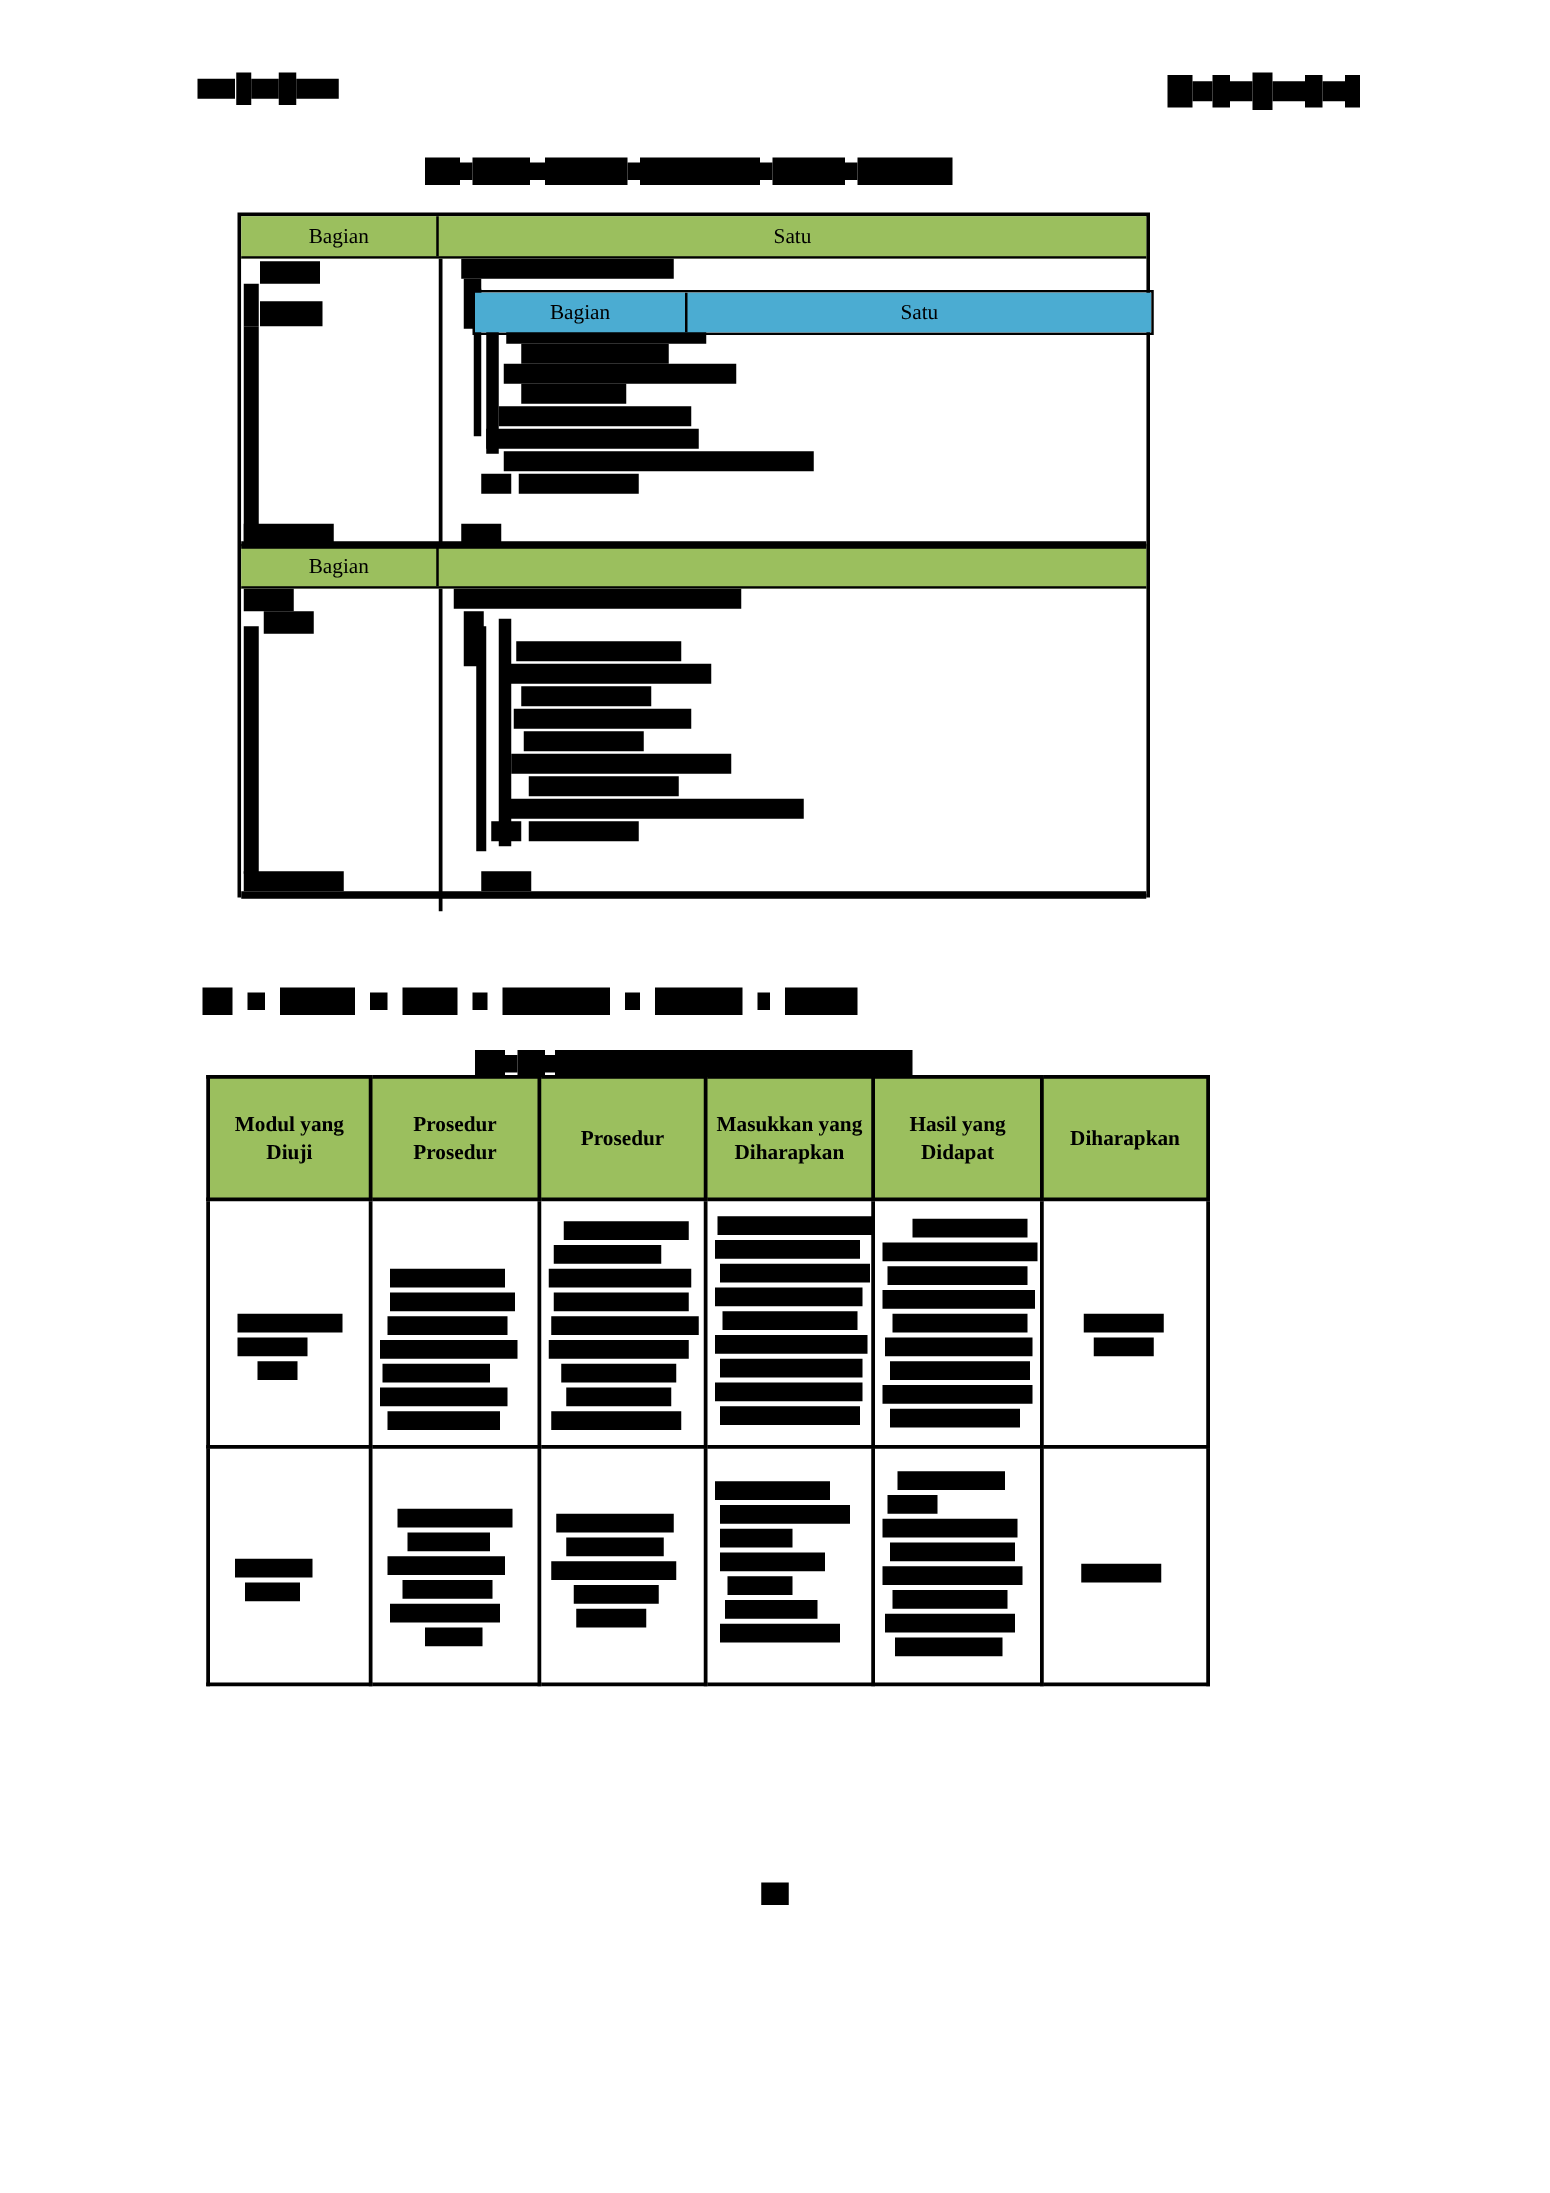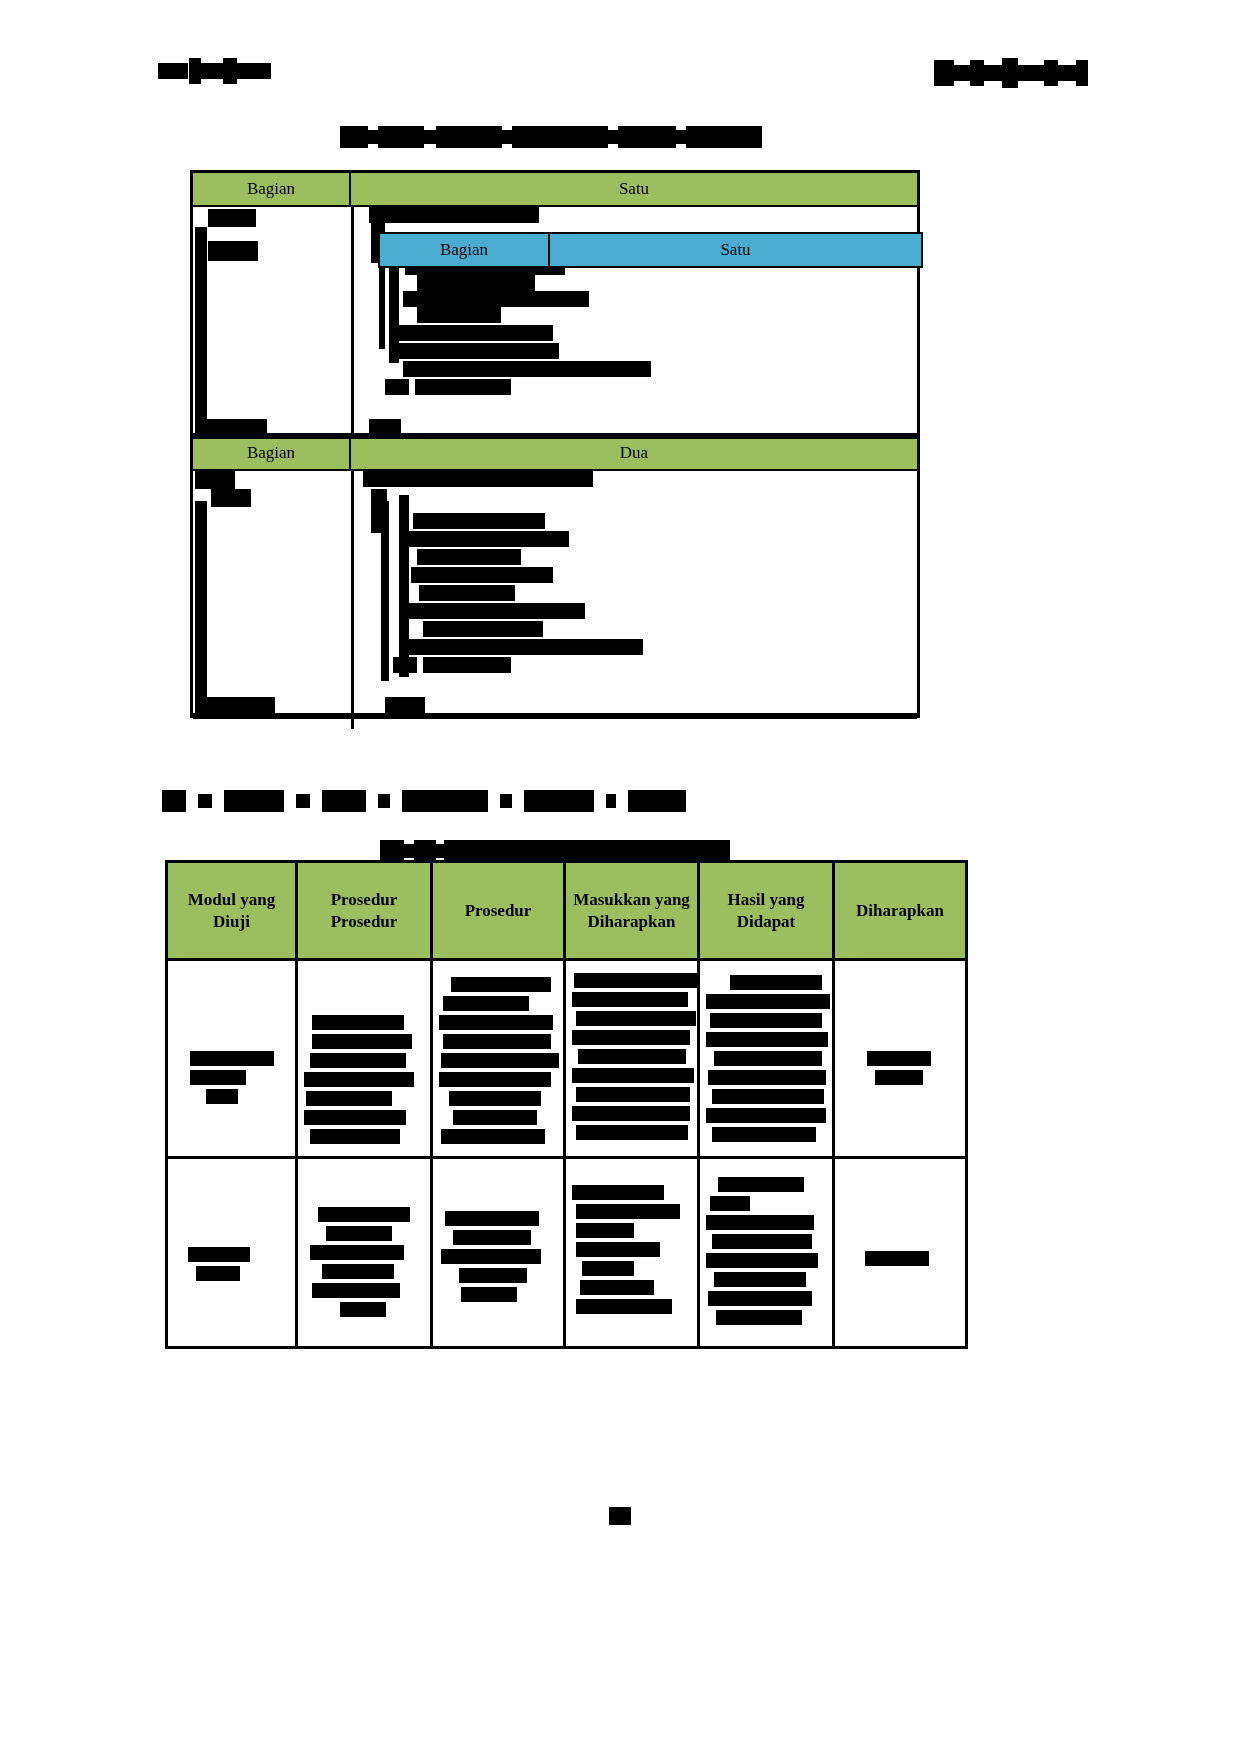--- a/index.html
+++ b/index.html
@@ -144,21 +144,20 @@
       <div class="rdblock" style="left:192px;top:172px;width:24px;height:16px;"></div>
       <div class="rdblock" style="left:222px;top:172px;width:96px;height:16px;"></div>
 
       <div class="rdblock" style="left:2px;top:212px;width:72px;height:16px;"></div>
       <div class="rdblock" style="left:176px;top:212px;width:32px;height:16px;"></div>
       <div class="rdblock" style="left:0px;top:226px;width:724px;height:6px;"></div>
     </div>
 
     <div class="band green" style="border-top:2px solid #000;">
       <div class="b-left">Bagian</div>
-      <div class="b-right">Dua</div>
     </div>
 
     <div class="t1body" style="height:258px;">
       <div class="col-split"></div>
 
       <div class="rdblock" style="left:2px;top:0px;width:40px;height:18px;"></div>
       <div class="rdblock" style="left:170px;top:0px;width:230px;height:16px;"></div>
       <div class="rdblock" style="left:18px;top:18px;width:40px;height:18px;"></div>
       <div class="rdblock" style="left:2px;top:30px;width:12px;height:198px;"></div>
 

